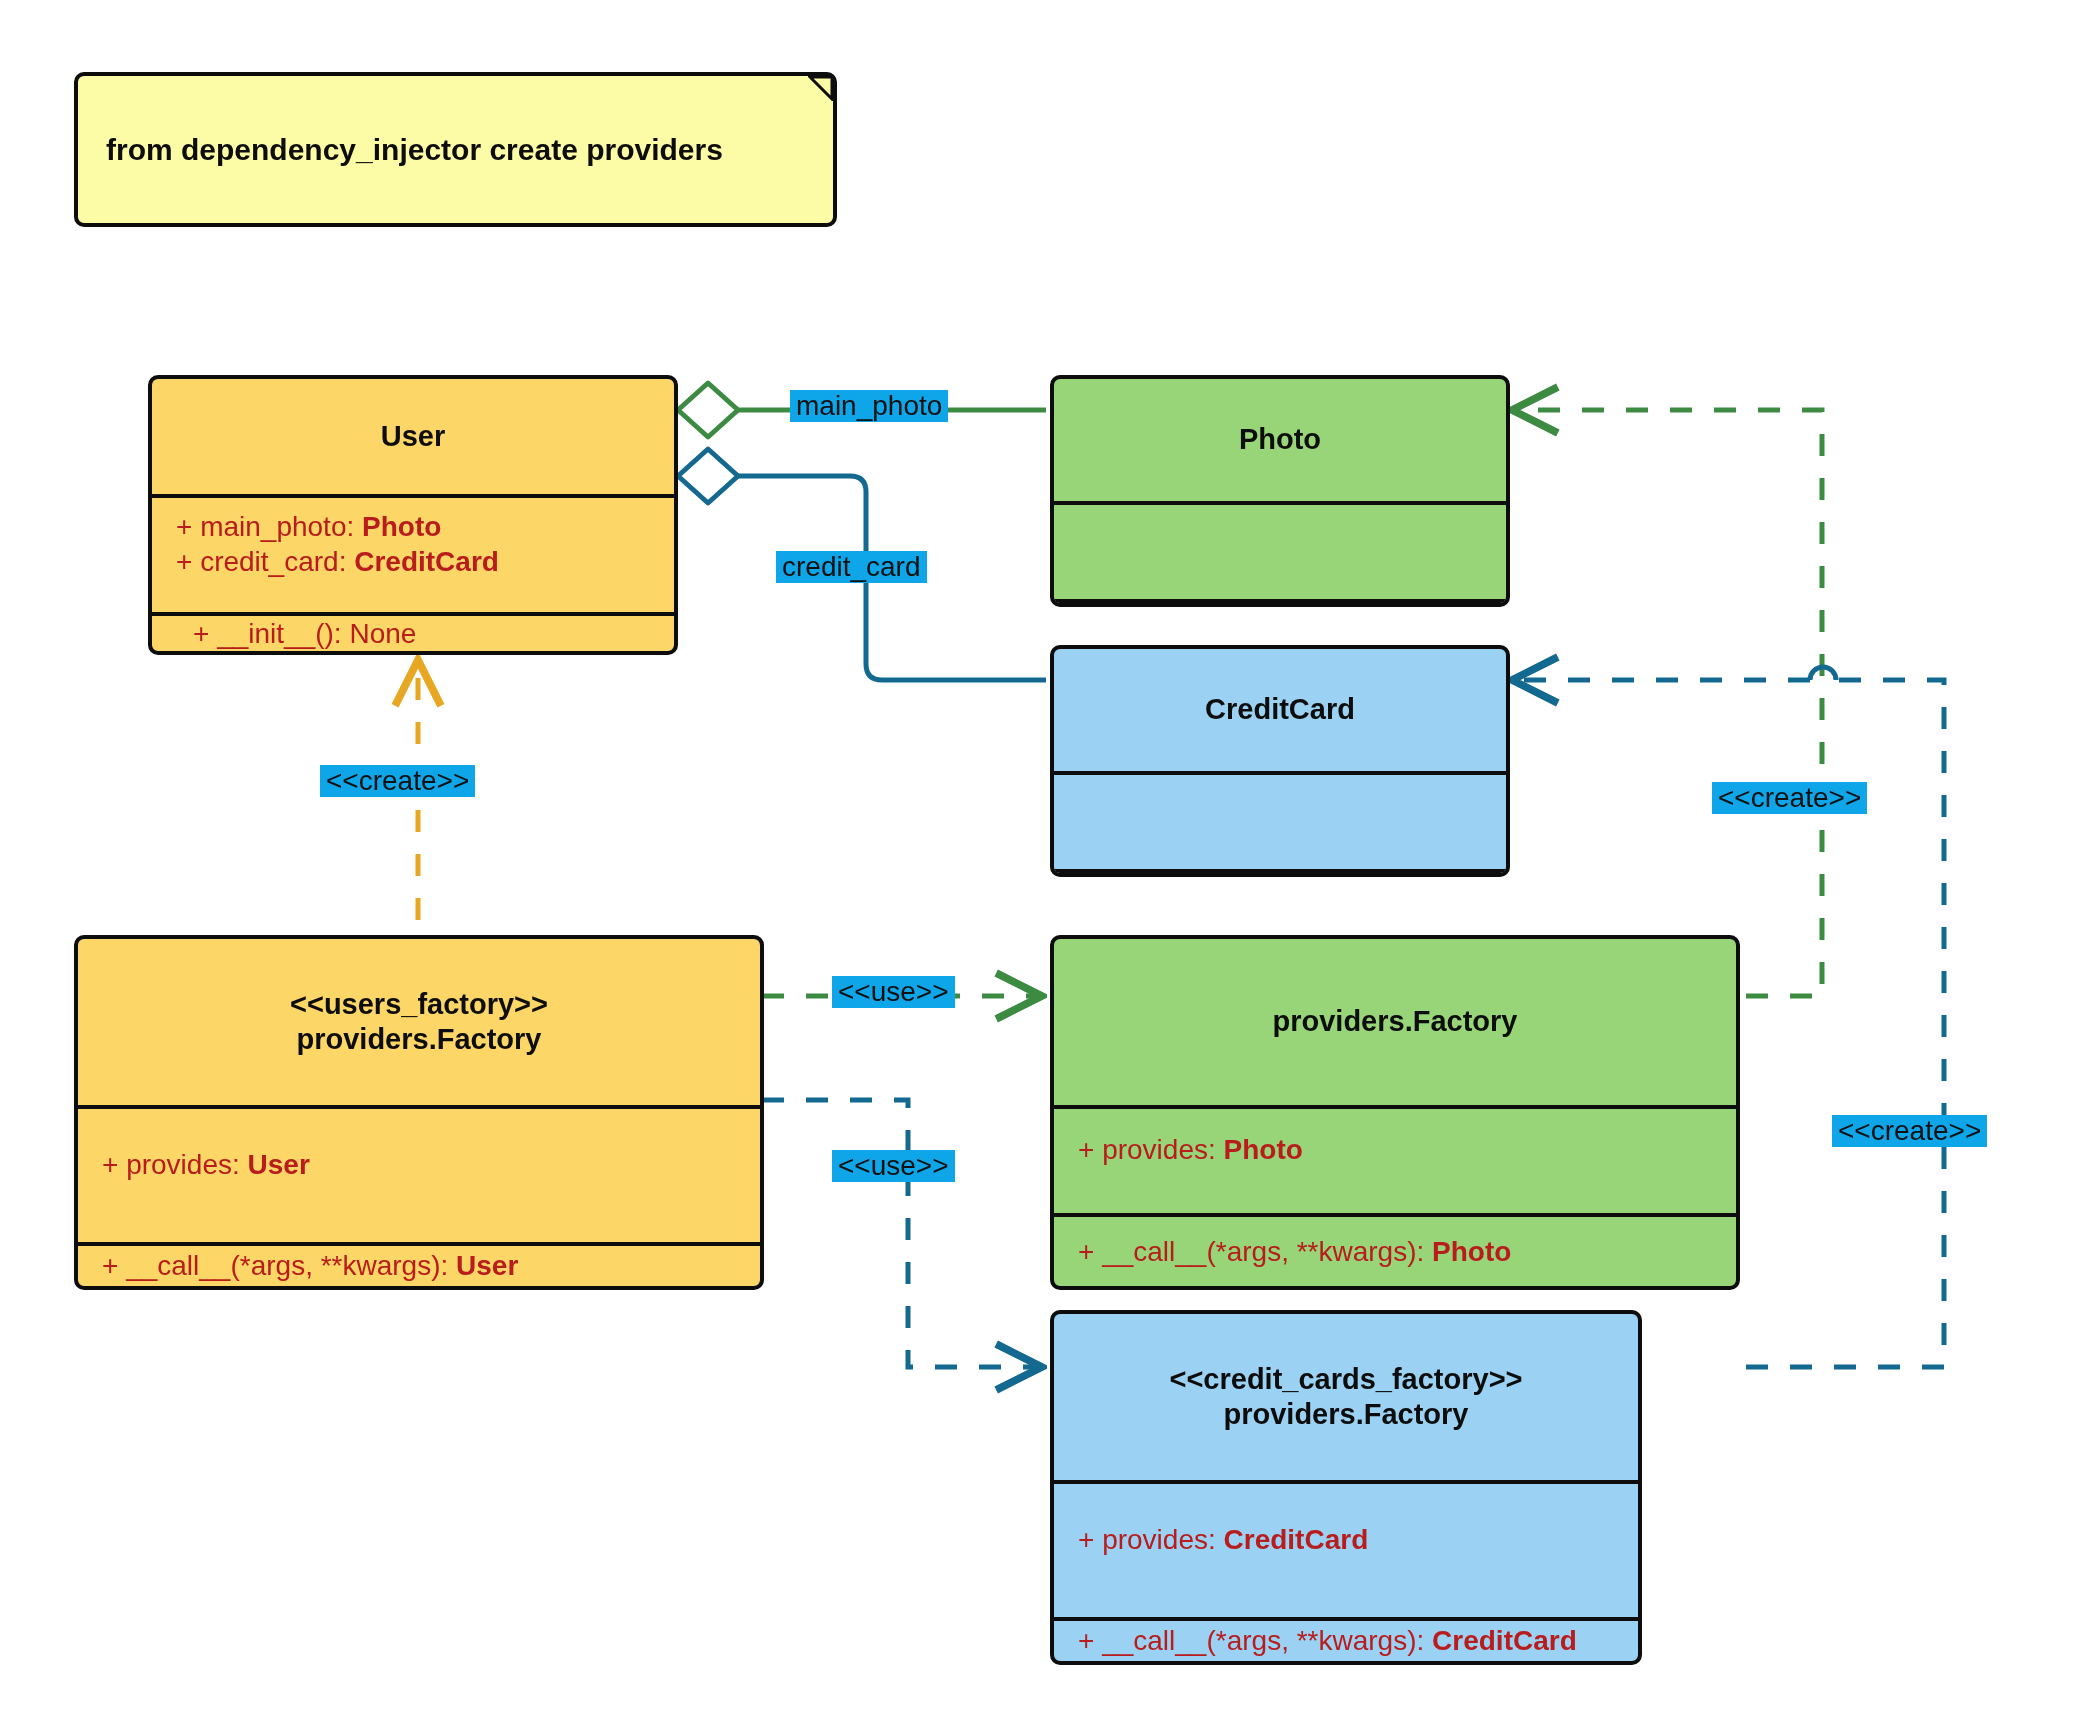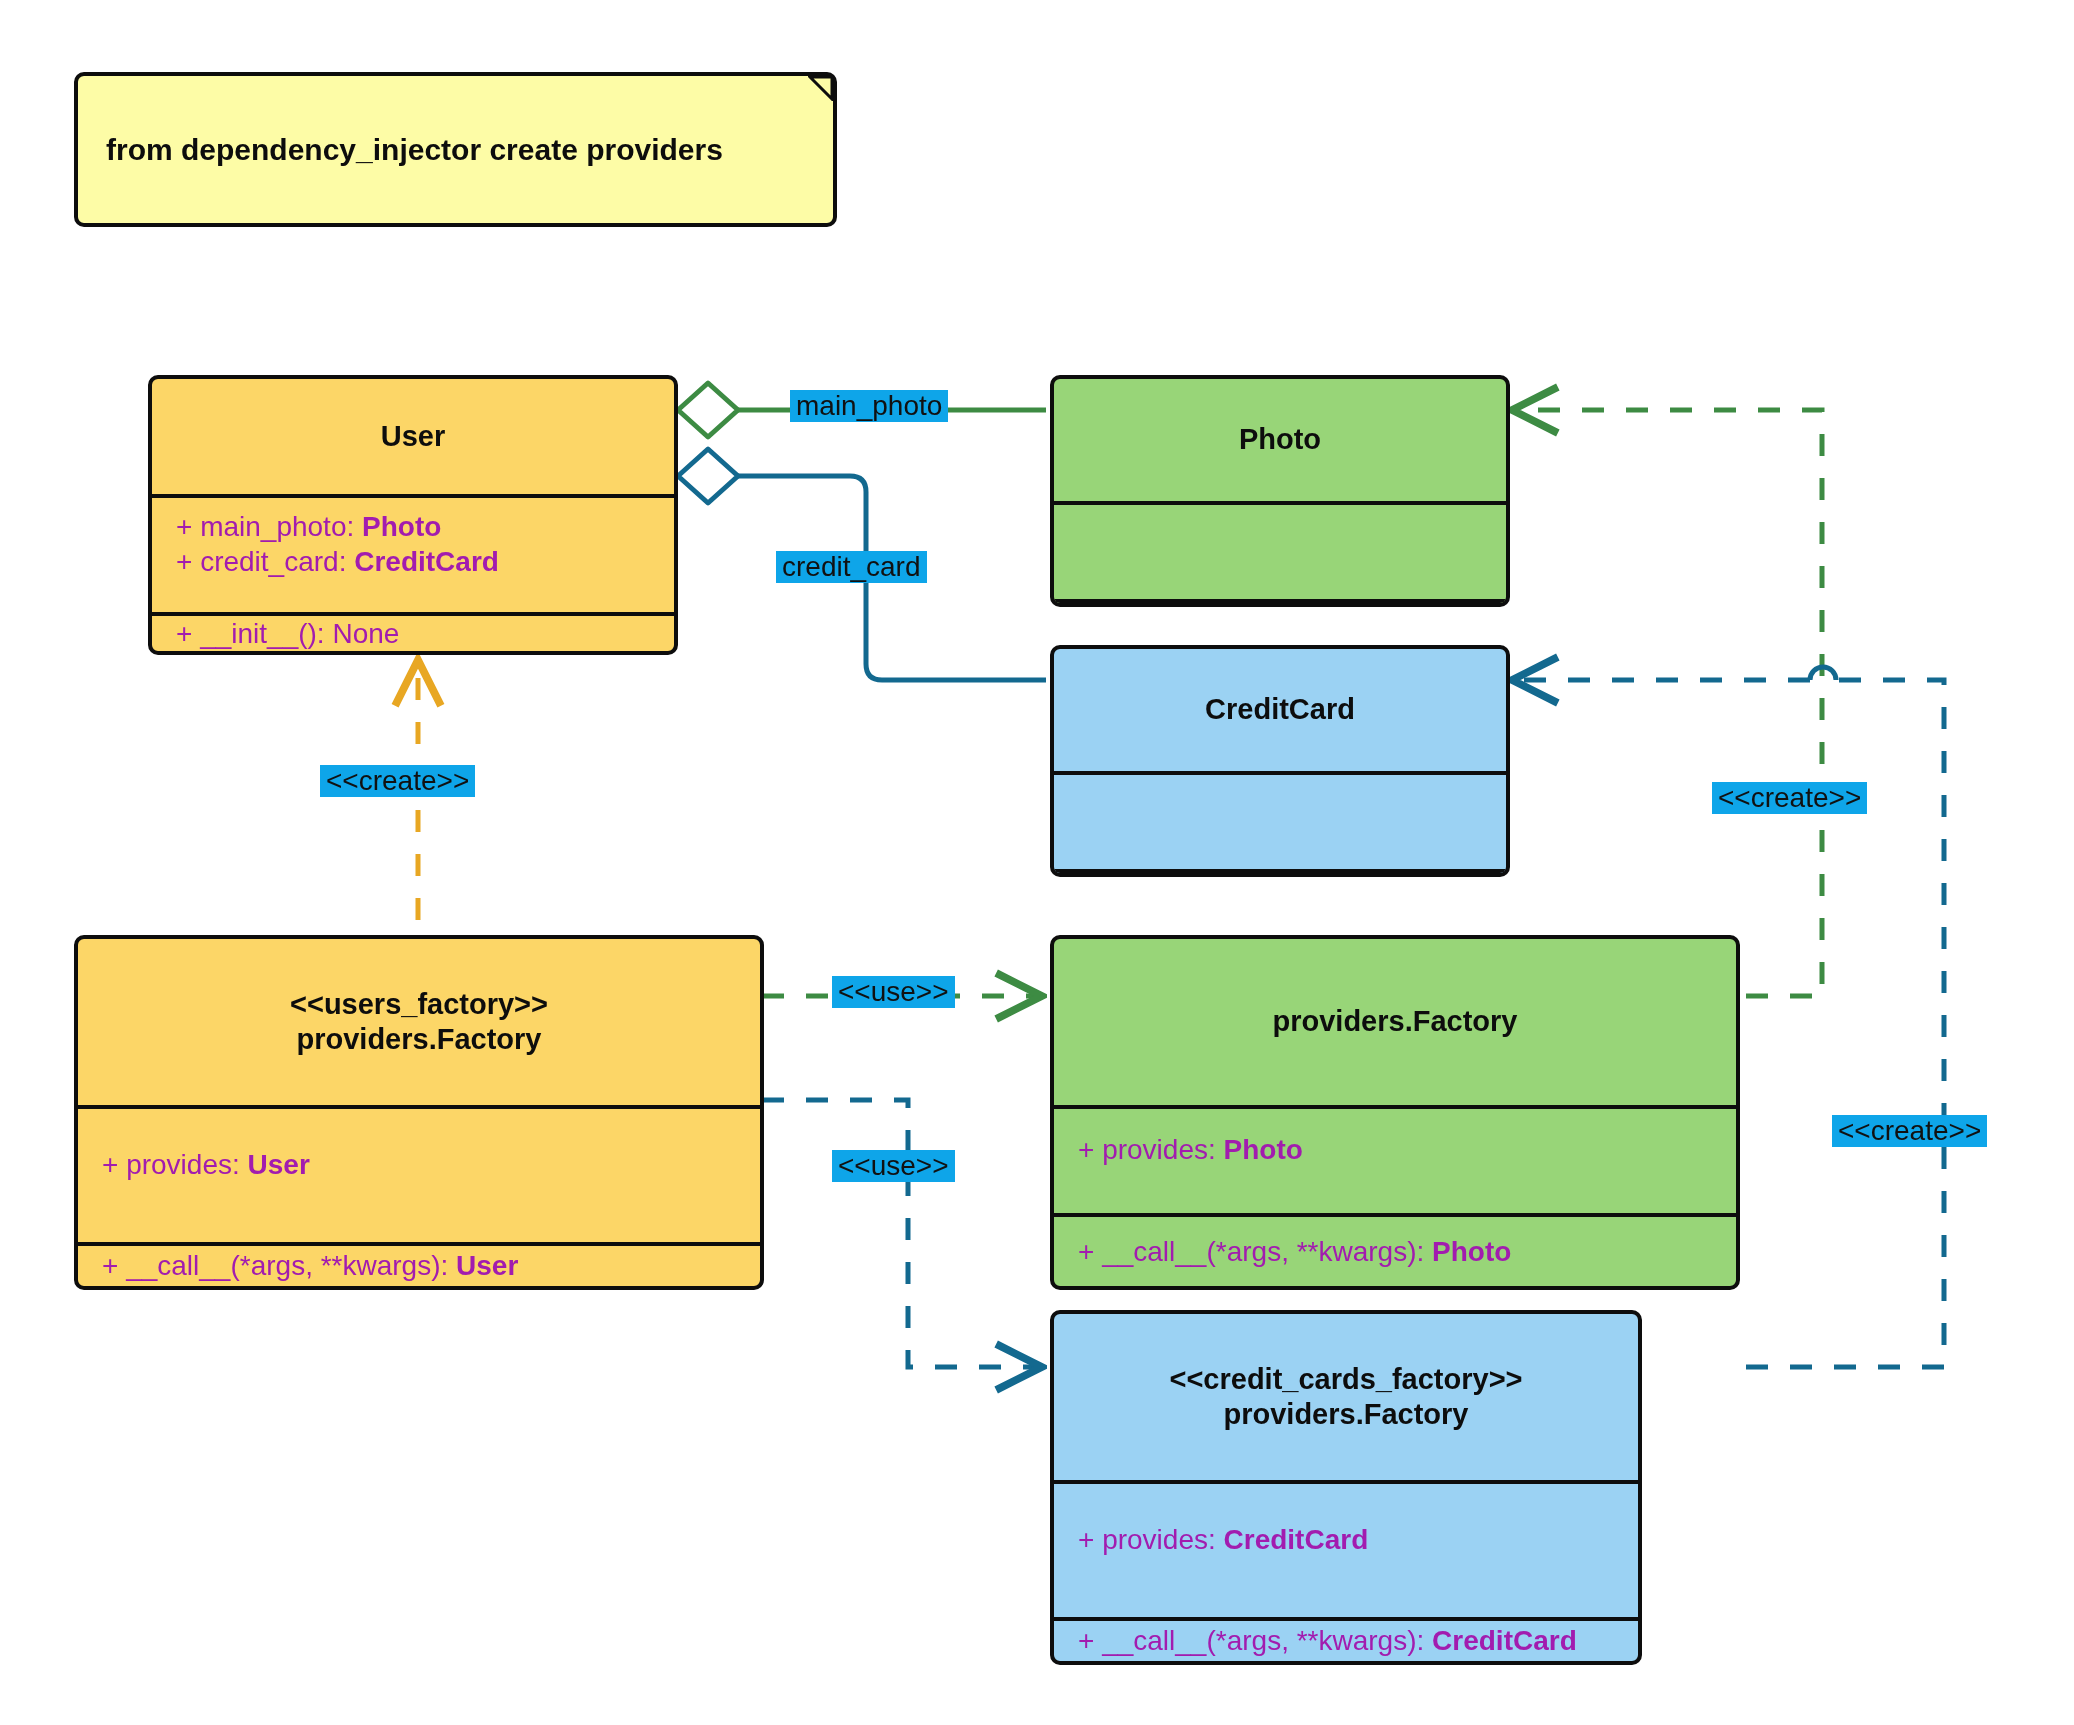--- a/index.html
+++ b/index.html
@@ -73,21 +73,21 @@
   }
   .uml .title {
     text-align: center;
     font-size: 29px;
     font-weight: bold;
     color: #0d0d0d;
     line-height: 1.22;
   }
   .uml .row {
     font-size: 28px;
-    color: #a21caf;
+    color: #b91c1c;
     padding-left: 24px;
     line-height: 1.26;
     white-space: nowrap;
   }
   .uml .row b { font-weight: bold; }
 
   .c-yellow { background: #fcd667; }
   .c-green  { background: #98d578; }
   .c-blue   { background: #9bd2f3; }
 
@@ -166,21 +166,21 @@
     <div class="sec" style="height:105px;">
       <div class="row">
         <span>+</span>
         <span>main_photo: </span><b>Photo</b>
       </div>
       <div class="row">
         <span>+</span>
         <span>credit_card: </span><b>CreditCard</b>
       </div>
     </div>
-    <div class="sec" style="flex:1;">
+    <div class="sec" style="flex:1;padding-left:17px;">
       <div class="row">
         <span>+</span>
         <span>__init__(): None</span>
       </div>
     </div>
   </div>
 
   <div class="uml c-green" style="left:1050px; top:375px; width:460px; height:232px;">
     <div class="sec" style="height:78px;">
       <div class="title">Photo</div>

